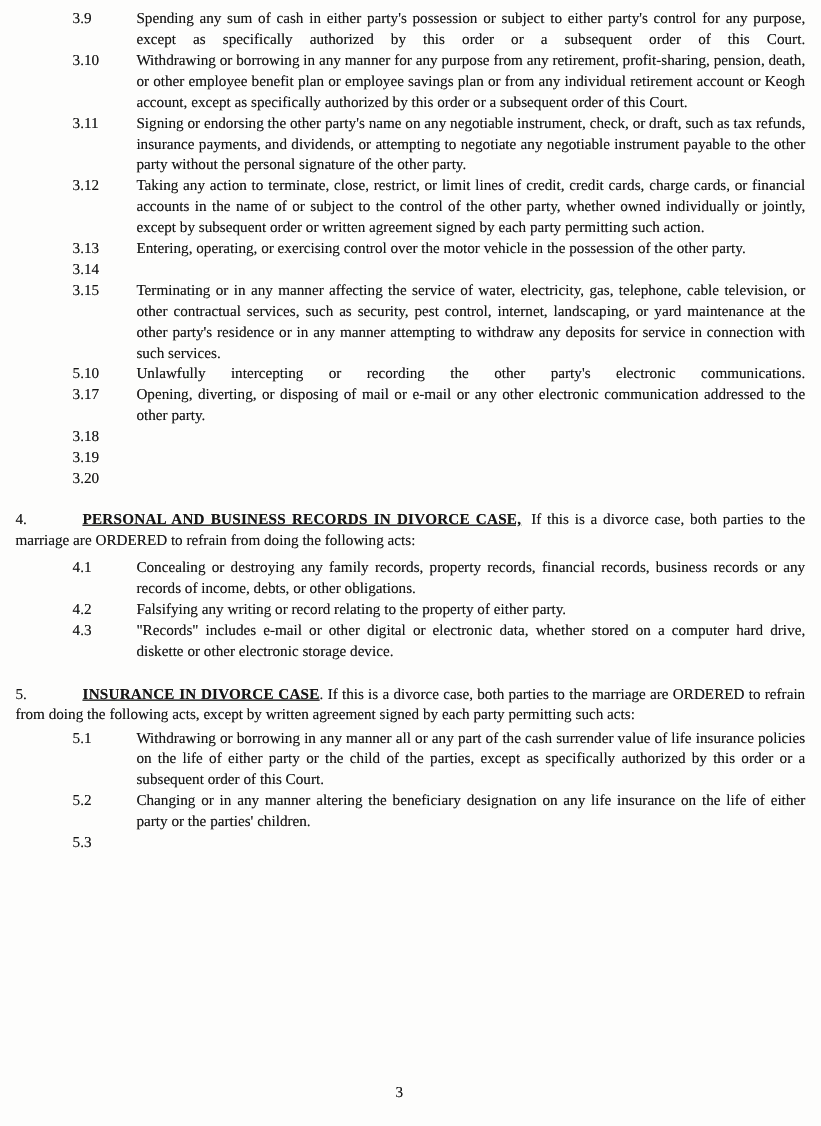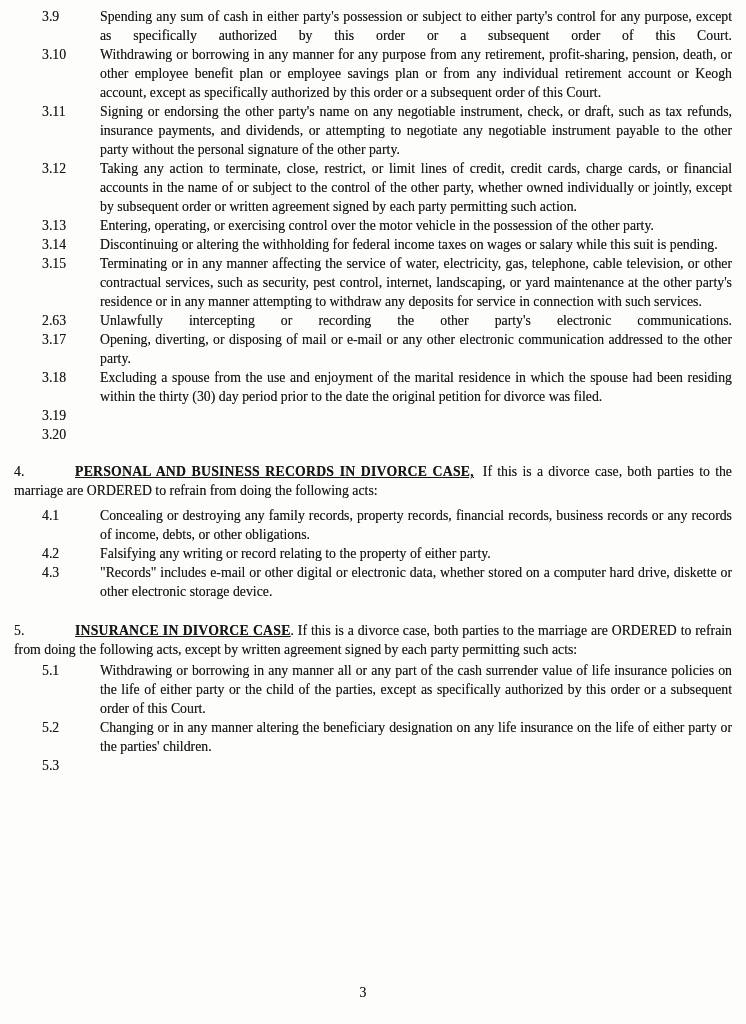--- a/index.html
+++ b/index.html
@@ -22,21 +22,21 @@
     overflow: hidden;
   }
   
   .olist { margin: 0; padding: 0; }
   .oitem {
     display: flex;
     align-items: flex-start;
   }
   .oitem .num {
     flex: 0 0 58px;
-    margin-left: 28px;
+    margin-left: 52px;
   }
   .oitem .txt {
     flex: 1 1 auto;
     text-align: justify;
   }
   .oitem.force-last .txt {
     text-align-last: justify;
   }
   
   .section-para {
@@ -86,37 +86,35 @@
     <div class="oitem">
       <span class="num">3.12</span>
       <span class="txt">Taking any action to terminate, close, restrict, or limit lines of credit, credit cards, charge cards, or financial accounts in the name of or subject to the control of the other party, whether owned individually or jointly, except by subsequent order or written agreement signed by each party permitting such action.</span>
     </div>
     <div class="oitem">
       <span class="num">3.13</span>
       <span class="txt">Entering, operating, or exercising control over the motor vehicle in the possession of the other party.</span>
     </div>
     <div class="oitem">
       <span class="num">3.14</span>
-      <span class="txt">Discontinuing or altering the withholding for federal income taxes on wages or salary while this suit is pending.</span>
     </div>
     <div class="oitem">
       <span class="num">3.15</span>
       <span class="txt">Terminating or in any manner affecting the service of water, electricity, gas, telephone, cable television, or other contractual services, such as security, pest control, internet, landscaping, or yard maintenance at the other party's residence or in any manner attempting to withdraw any deposits for service in connection with such services.</span>
     </div>
     <div class="oitem force-last">
-      <span class="num">2.63</span>
+      <span class="num">5.10</span>
       <span class="txt">Unlawfully intercepting or recording the other party's electronic communications.</span>
     </div>
     <div class="oitem">
       <span class="num">3.17</span>
       <span class="txt">Opening, diverting, or disposing of mail or e-mail or any other electronic communication addressed to the other party.</span>
     </div>
     <div class="oitem">
       <span class="num">3.18</span>
-      <span class="txt">Excluding a spouse from the use and enjoyment of the marital residence in which the spouse had been residing within the thirty (30) day period prior to the date the original petition for divorce was filed.</span>
     </div>
     <div class="oitem">
       <span class="num">3.19</span>
     </div>
     <div class="oitem">
       <span class="num">3.20</span>
     </div>
   </div>
 
   <p class="section-para mt-sec4">

